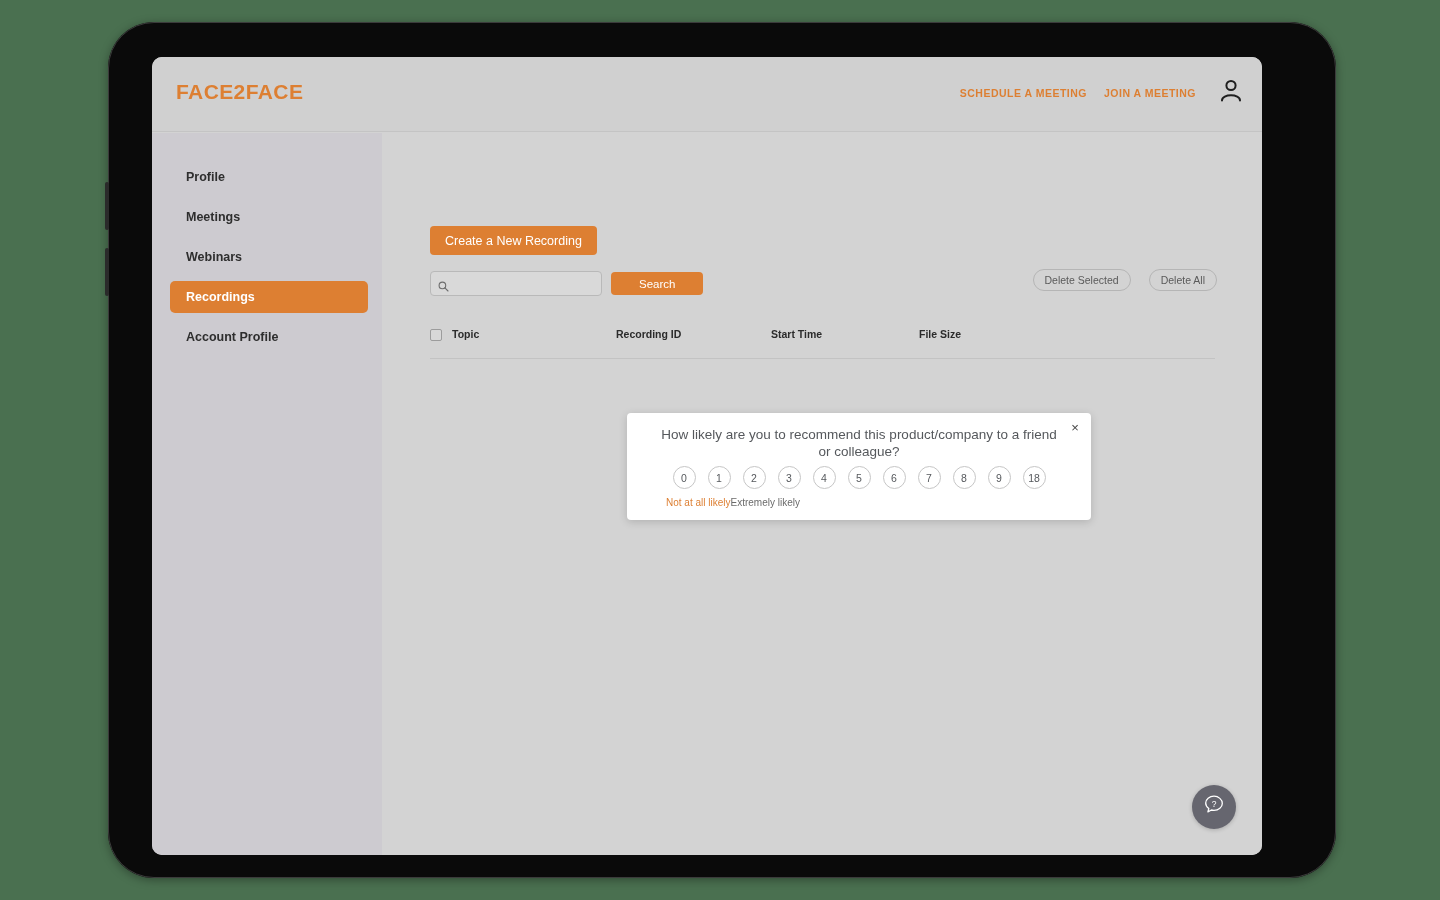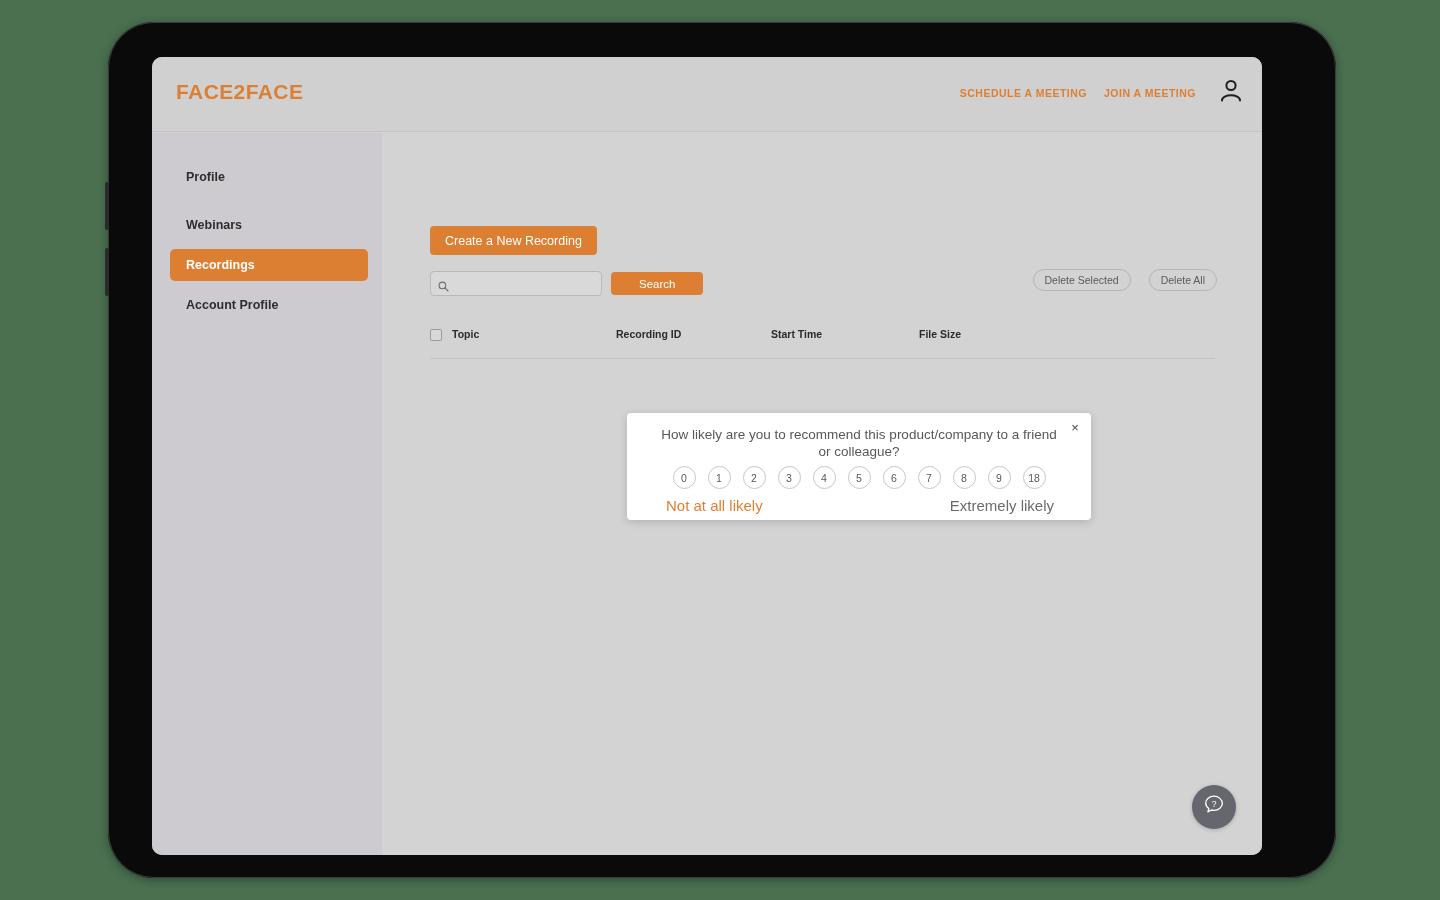--- a/index.html
+++ b/index.html
@@ -344,22 +344,21 @@
     font-family: "Liberation Sans", sans-serif;
     padding: 0;
     box-sizing: border-box;
   }
   .anchors {
     position: absolute;
     left: 39px;
     right: 37px;
     top: 84px;
     display: flex;
-    justify-content: space-between;
-    font-size: 15px;
+    font-size: 10px;
   }
   .anchor-low  { color: #dd7f32; }
   .anchor-high { color: #6b6b6b; }
 
   
   .fab {
     position: absolute;
     right: 26px;
     bottom: 26px;
     width: 44px;
@@ -397,20 +396,23 @@
           </span>
         </div>
       </div>
 
       <div class="sidebar">
         <div class="side-list">
           <div class="side-item">
             <span>Profile</span>
           </div>
           <div class="side-spacer"></div>
+          <div class="side-item">
+            <span>Meetings</span>
+          </div>
           <div class="side-spacer"></div>
           <div class="side-item">
             <span>Webinars</span>
           </div>
           <div class="side-spacer"></div>
           <div class="side-item active">
             <span>Recordings</span>
           </div>
           <div class="side-spacer"></div>
           <div class="side-item">

